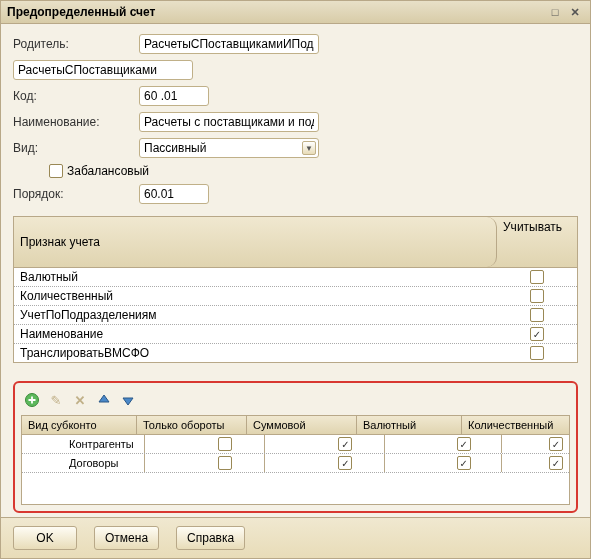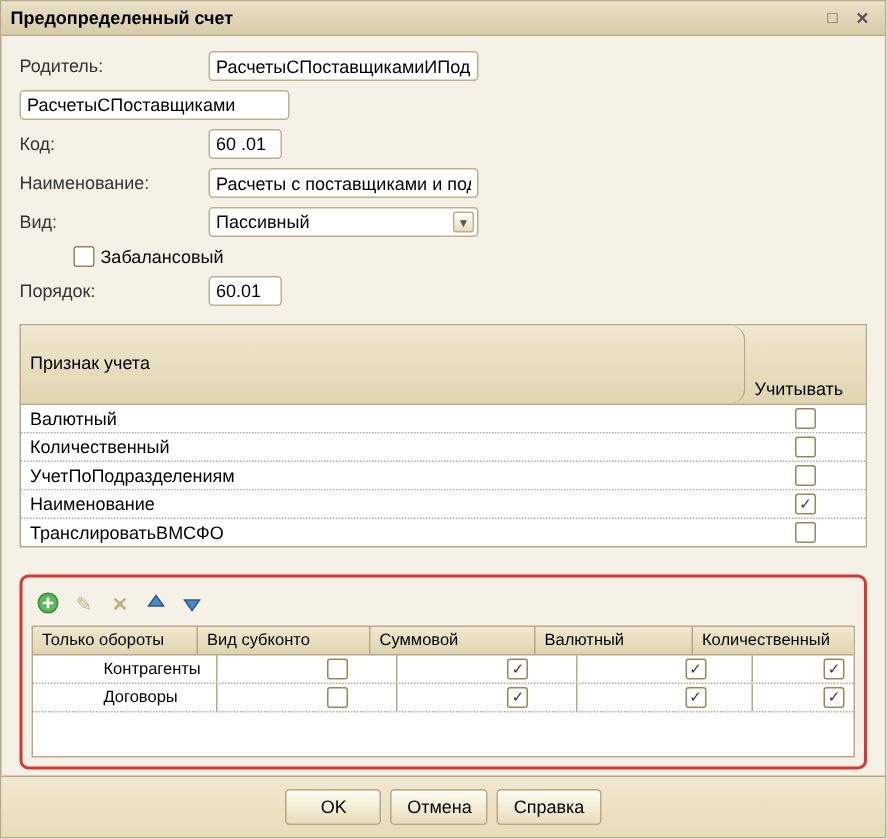--- a/index.html
+++ b/index.html
@@ -54,21 +54,21 @@
   .form-input {
     width: 180px;
     height: 20px;
     border: 1px solid #c0b088;
     border-radius: 3px;
     background: #fff;
     padding: 1px 4px;
     font-family: inherit;
     font-size: 12px;
   }
-  .form-input.short { width: 49px; }
+  .form-input.short { width: 70px; }
   .dropdown {
     position: relative;
     display: flex;
     align-items: center;
   }
   .dropdown .form-input { padding-right: 20px; }
   .dropdown-arrow {
     position: absolute;
     right: 3px;
     width: 14px; height: 14px;
@@ -106,21 +106,20 @@
   }
   .at-head .col1 {
     flex: 1;
     padding: 18px 6px;
     border-right: 1px solid #b8a888;
     border-radius: 10px;
   }
   .at-head .col2 {
     width: 80px;
     padding: 3px 6px;
-    margin-top: 32px;
   }
   .at-row {
     display: flex;
     border-bottom: 1px dotted #aaa;
     background: #fff;
   }
   .at-row:last-child { border-bottom: none; }
   .at-row .col1 {
     flex: 1;
     padding: 2px 6px;
@@ -188,22 +187,22 @@
     align-items: center;
     padding: 2px 6px;
     margin-left: 41px;
   }
   .st-row .cbcell { justify-content: center; }
   .footer {
     border-top: 1px solid #b8a888;
     background: linear-gradient(#f0e8d0, #e8dcb8);
     padding: 8px 12px;
     display: flex;
-    justify-content: center;
-    gap: 6px;
+    justify-content: flex-start;
+    gap: 17px;
   }
   .btn {
     min-width: 64px;
     height: 24px;
     border: 1px solid #b8a888;
     border-radius: 3px;
     background: linear-gradient(#fefcf4, #e8dcb8);
     cursor: pointer;
     font-family: inherit;
     font-size: 12px;
@@ -306,22 +305,22 @@
             </svg>
         </span>
         <span class="tb-btn tb-down">
           <svg width="14" height="14" viewBox="0 0 14 14">
               <path d="M7 12 L12 5 L2 5 Z" fill="#4a88c8" stroke="#2a5888"></path>
             </svg>
         </span>
       </div>
       <div class="sub-table">
         <div class="st-head">
+          <div class="st-col st-c1">Вид субконто</div>
           <div class="st-col st-c2">Только обороты</div>
-          <div class="st-col st-c1">Вид субконто</div>
           <div class="st-col st-c3">Суммовой</div>
           <div class="st-col st-c4">Валютный</div>
           <div class="st-col st-c5">Количественный</div>
         </div>
         <div class="st-row">
           <div class="st-col st-c1">Контрагенты</div>
           <div class="st-col st-c2 cbcell">
               <span class="cb"></span>
             </div>
           <div class="st-col st-c3 cbcell">

